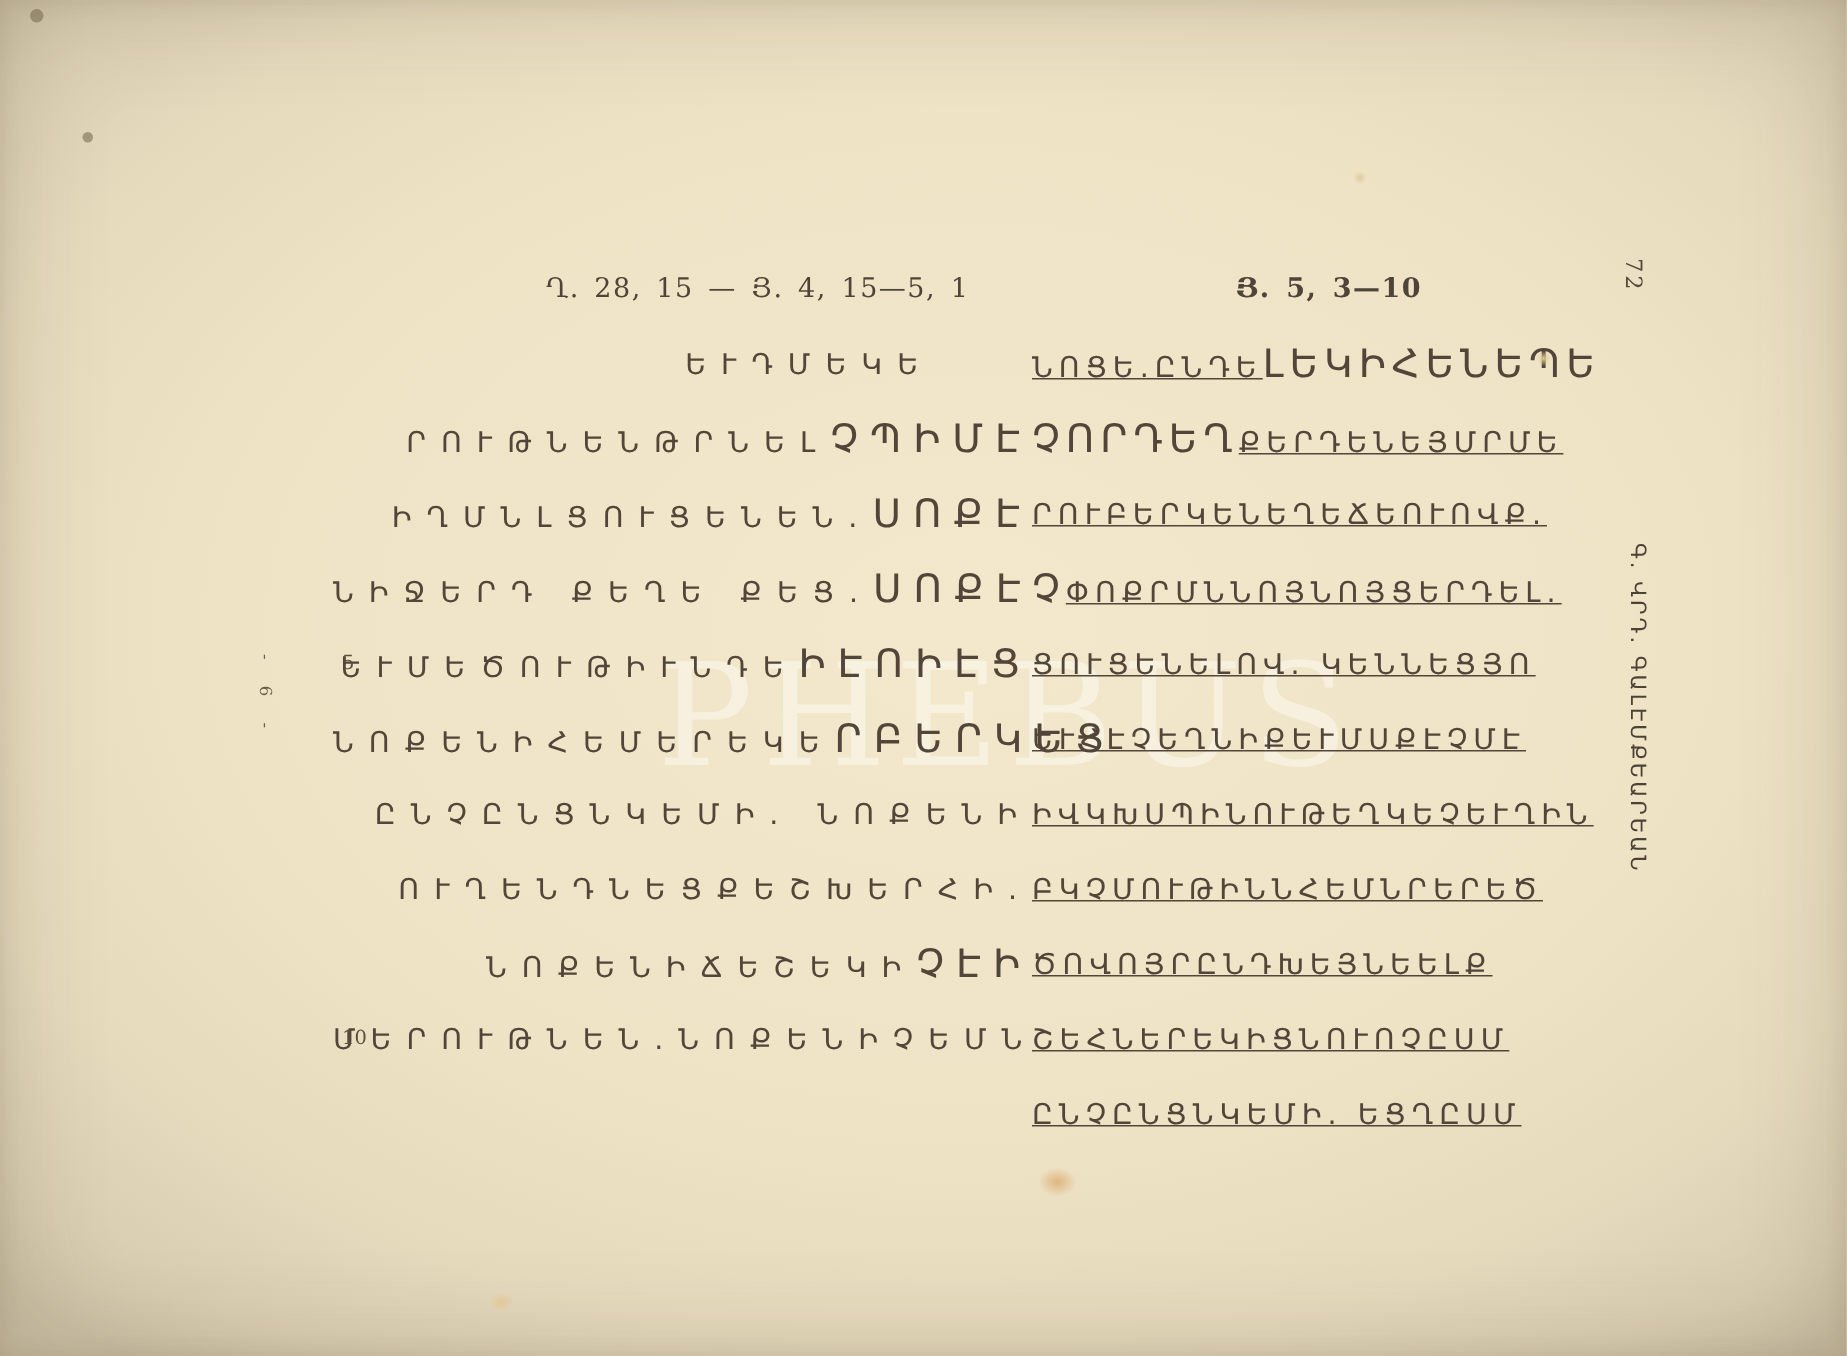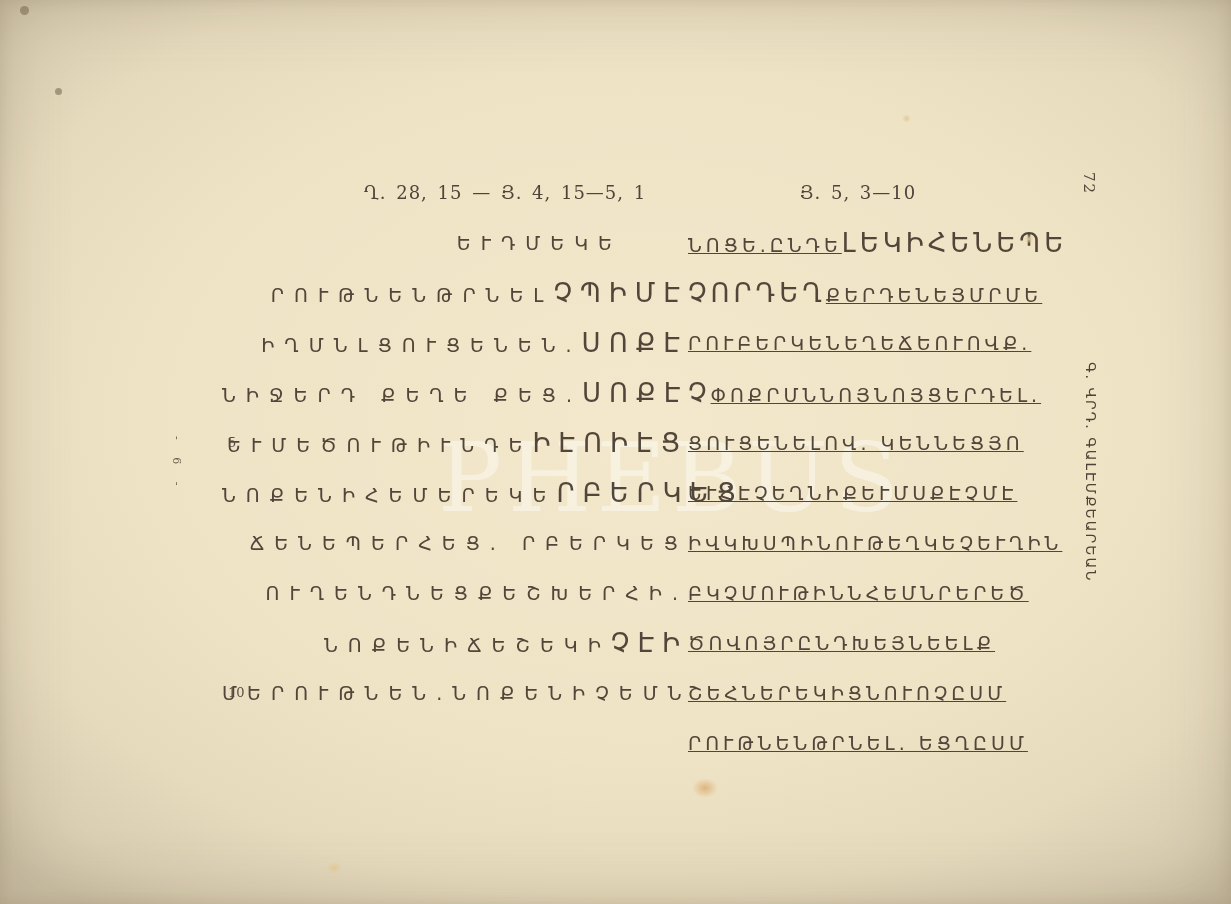--- a/index.html
+++ b/index.html
@@ -14,21 +14,21 @@
       radial-gradient(ellipse 900px 620px at 52% 46%, #f3e8cb 0%, #efe3c6 55%, #e6dabd 78%, #d9cdb2 92%, #cdc1a7 100%);
     box-shadow: inset 0 0 70px rgba(95,80,55,.22), inset 0 0 14px rgba(110,95,65,.14);
   }
   
   .header{
     position:absolute;top:180px;height:26px;line-height:26px;
     font-size:18px;color:#4e443a;letter-spacing:1px;word-spacing:3px;
     text-align:center;
   }
   .header-left{left:285px;width:440px;}
-  .header-right{left:758px;width:200px;}
+  .header-right{left:786px;width:200px;font-weight:bold;}
   
   .page-number{
     position:absolute;left:1098px;top:172px;width:40px;height:18px;
     transform:rotate(90deg);transform-origin:top left;
     font-size:15px;color:#55493c;letter-spacing:2px;
   }
   
   .margin-author{
     position:absolute;left:1099px;top:362px;width:228px;height:20px;
     transform:rotate(90deg);transform-origin:top left;
@@ -90,38 +90,38 @@
 
   <div class="watermark">PHEBUS</div>
 
   <div class="column column-left" id="col-left">
       <div class="text-line" style="padding-right: 66px;"><span class="seg-small">ԵՒԴՄԵԿԵ</span></div>
       <div class="text-line"><span class="seg-small">ՐՈՒԹՆԵՆԹՐՆԵԼ</span><span class="seg-large">ՉՊԻՄԷ</span></div>
       <div class="text-line"><span class="seg-small">ԻՂՄՆԼՑՈՒՑԵՆԵՆ.</span><span class="seg-large">ՍՈՔԷ</span></div>
       <div class="text-line"><span class="seg-small">ՆԻՋԵՐԴ ՔԵՂԵ ՔԵՑ.</span><span class="seg-large">ՍՈՔԷ</span></div>
       <div class="text-line"><span class="line-num">5</span><span class="seg-small">ԵՒՄԵԾՈՒԹԻՒՆԴԵ</span><span class="seg-large">ԻԷՈԻԷՑ</span></div>
       <div class="text-line"><span class="seg-small">ՆՈՔԵՆԻՀԵՄԵՐԵԿԵ</span><span class="seg-large">ՐԲԵՐԿԵՑ</span></div>
-      <div class="text-line"><span class="seg-small">ՃԵՆԵՊԵՐՀԵՑ. ՐԲԵՐԿԵՑ</span></div>
+      <div class="text-line"><span class="seg-small">ԸՆՉԸՆՑՆԿԵՄԻ. ՆՈՔԵՆԻ</span></div>
       <div class="text-line"><span class="seg-small">ՈՒՂԵՆԴՆԵՑՔԵՇԽԵՐՀԻ.</span></div>
       <div class="text-line"><span class="seg-small">ՆՈՔԵՆԻՃԵՇԵԿԻ</span><span class="seg-large">ՉԷԻ</span></div>
       <div class="text-line"><span class="line-num">10</span><span class="seg-small">ՄԵՐՈՒԹՆԵՆ.ՆՈՔԵՆԻՉԵՄՆ</span></div>
     </div>
 
   <div class="column column-right" id="col-right">
       <div class="text-line"><span class="seg-small">ՆՈՑԵ.ԸՆԴԵ</span><span class="seg-large">ԼԵԿԻՀԵՆԵՊԵ</span></div>
       <div class="text-line"><span class="seg-large">ՉՈՐԴԵՂ</span><span class="seg-small">ՔԵՐԴԵՆԵՅՄՐՄԵ</span></div>
       <div class="text-line"><span class="seg-small">ՐՈՒԲԵՐԿԵՆԵՂԵՃԵՈՒՈՎՔ.</span></div>
       <div class="text-line"><span class="seg-large">Չ</span><span class="seg-small">ՓՈՔՐՄՆՆՈՅՆՈՅՑԵՐԴԵԼ.</span></div>
       <div class="text-line"><span class="seg-small">ՑՈՒՑԵՆԵԼՈՎ. ԿԵՆՆԵՑՅՈ</span></div>
       <div class="text-line"><span class="seg-small">ԵՒՀԷՉԵՂՆԻՔԵՒՄՍՔԷՉՄԷ</span></div>
       <div class="text-line"><span class="seg-small">ԻՎԿԽՍՊԻՆՈՒԹԵՂԿԵՉԵՒՂԻՆ</span></div>
       <div class="text-line"><span class="seg-small">ԲԿՉՄՈՒԹԻՆՆՀԵՄՆՐԵՐԵԾ</span></div>
       <div class="text-line"><span class="seg-small">ԾՈՎՈՅՐԸՆԴԽԵՅՆԵԵԼՔ</span></div>
       <div class="text-line"><span class="seg-small">ՇԵՀՆԵՐԵԿԻՑՆՈՒՈՉԸՍՄ</span></div>
-      <div class="text-line"><span class="seg-small">ՐՈՒԹՆԵՆԹՐՆԵԼ. ԵՑՂԸՍՄ</span></div>
+      <div class="text-line"><span class="seg-small">ԸՆՉԸՆՑՆԿԵՄԻ. ԵՑՂԸՍՄ</span></div>
     </div>
 
   <div class="spot spot-a"></div>
   <div class="spot spot-b"></div>
   <div class="spot spot-c"></div>
   <div class="spot spot-d"></div>
   <div class="spot spot-e"></div>
   <div class="spot spot-f"></div>
 </div>
 

